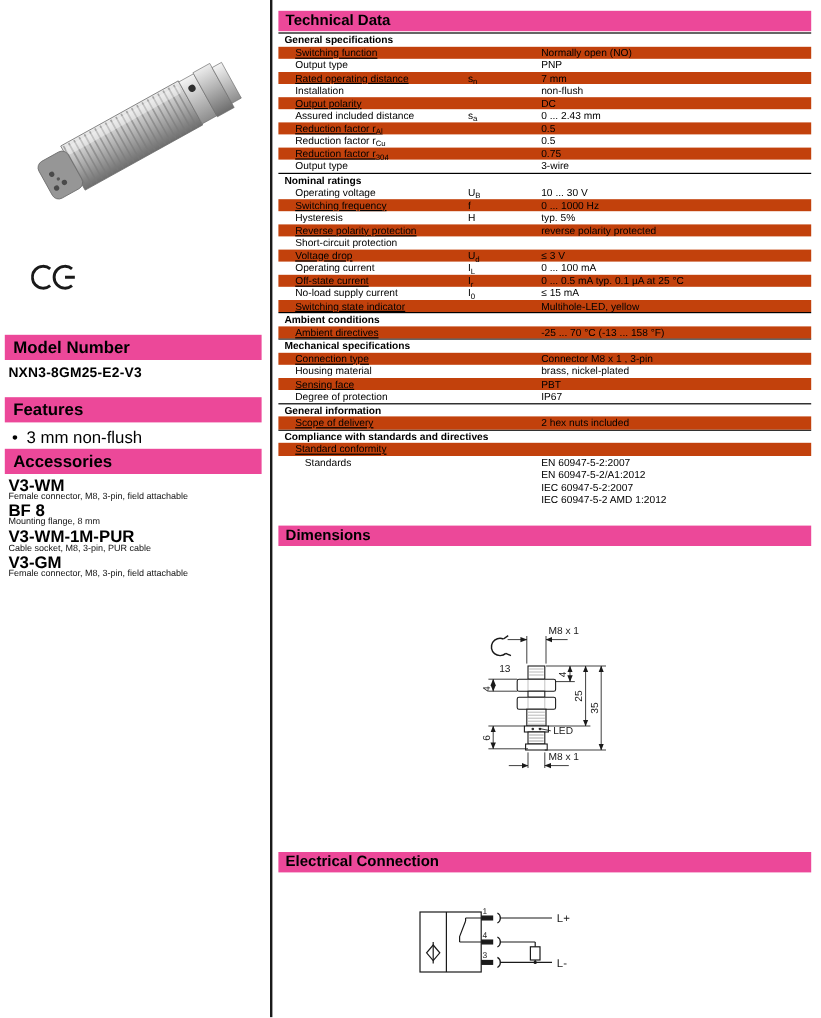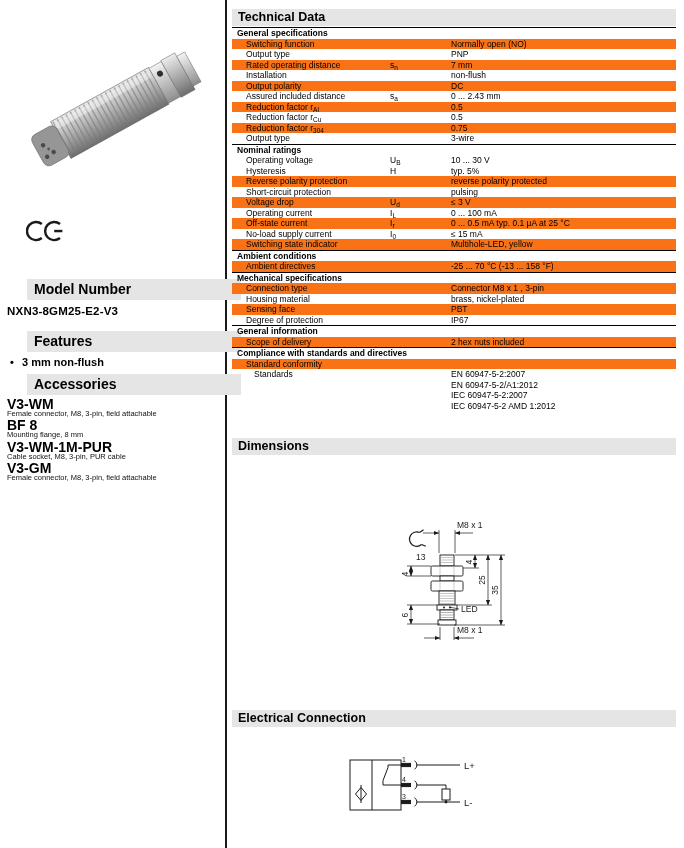--- a/index.html
+++ b/index.html
@@ -1,38 +1,38 @@
 <!DOCTYPE html>
 <html><head>
 <meta charset="utf-8">
 <style>
   html,body{margin:0;padding:0;background:#fff;}
   .page{position:relative;width:684px;height:848px;background:#fff;overflow:hidden;
         font-family:"Liberation Sans",sans-serif;color:#000;}
   .divider{position:absolute;left:225px;top:0;width:2px;height:848px;background:#1a1a1a;}
 
   
-  .bar{position:absolute;background:#e5e5e5;font-weight:bold;box-sizing:border-box;}
+  .bar{position:absolute;background:#ec4899;font-weight:bold;box-sizing:border-box;}
   .bar-right{left:232px;width:444px;height:17px;line-height:17px;font-size:12.5px;padding-left:6px;}
-  .bar-left{left:4px;width:214px;height:21px;line-height:21px;font-size:14px;padding-left:7px;margin-left:23px;}
+  .bar-left{left:4px;width:214px;height:21px;line-height:21px;font-size:14px;padding-left:7px;}
 
   
   .model-number{position:absolute;left:7px;top:305px;font-size:11.5px;font-weight:bold;letter-spacing:.2px;}
-  .feature-line{position:absolute;left:10px;top:356px;font-size:11px;font-weight:bold;}
+  .feature-line{position:absolute;left:10px;top:356px;font-size:14px;font-weight:normal;}
   .feature-line .bullet{display:inline-block;width:12px;}
   .acc-list{position:absolute;left:7px;top:396px;width:210px;}
   .acc-name{font-size:14px;font-weight:bold;line-height:10px;margin-top:2.5px;}
   .acc-desc{font-size:7.5px;line-height:9px;color:#111;}
 
   
   .tech-table{position:absolute;left:232px;top:27px;width:444px;}
   .tsec{border-top:1px solid #000;font-weight:bold;font-size:8.5px;height:10.5px;line-height:11px;
         padding-left:5px;box-sizing:content-box;}
   .trow{position:relative;font-size:8.5px;line-height:10.5px;min-height:10.5px;}
-  .trow.shaded{background:#f97316;}
+  .trow.shaded{background:#c2410c;text-decoration:underline;}
   .tlabel{display:block;padding-left:14px;white-space:nowrap;}
   .tlabel.indent2{padding-left:22px;}
   .tsym{position:absolute;left:158px;top:0;}
   .tval{position:absolute;left:188px;top:0;width:252px;}
   .tval div{line-height:10.5px;white-space:nowrap;padding-left:31px;}
   sub{font-size:6.5px;line-height:0;vertical-align:baseline;position:relative;top:2px;}
 
   svg text{font-family:"Liberation Sans",sans-serif;fill:#1a1a1a;}
   .abs{position:absolute;}
 </style>
@@ -163,38 +163,42 @@
         </span>
       </div>
       <div class="tsec">Nominal ratings</div>
       <div class="trow">
         <span class="tlabel">Operating voltage</span>
         <span class="tsym">U<sub>B</sub></span>
         <span class="tval">
           <div>10 ... 30 V</div>
         </span>
       </div>
+      <div class="trow shaded">
+        <span class="tlabel">Switching frequency</span>
+        <span class="tsym">f</span>
+        <span class="tval">
+          <div>0 ... 1000 Hz</div>
+        </span>
+      </div>
       <div class="trow">
         <span class="tlabel">Hysteresis</span>
         <span class="tsym">H</span>
         <span class="tval">
           <div>typ. 5%</div>
         </span>
       </div>
       <div class="trow shaded">
         <span class="tlabel">Reverse polarity protection</span>
         <span class="tval">
           <div>reverse polarity protected</div>
         </span>
       </div>
       <div class="trow">
         <span class="tlabel">Short-circuit protection</span>
-        <span class="tval">
-          <div>pulsing</div>
-        </span>
       </div>
       <div class="trow shaded">
         <span class="tlabel">Voltage drop</span>
         <span class="tsym">U<sub>d</sub></span>
         <span class="tval">
           <div>≤ 3 V</div>
         </span>
       </div>
       <div class="trow">
         <span class="tlabel">Operating current</span>

